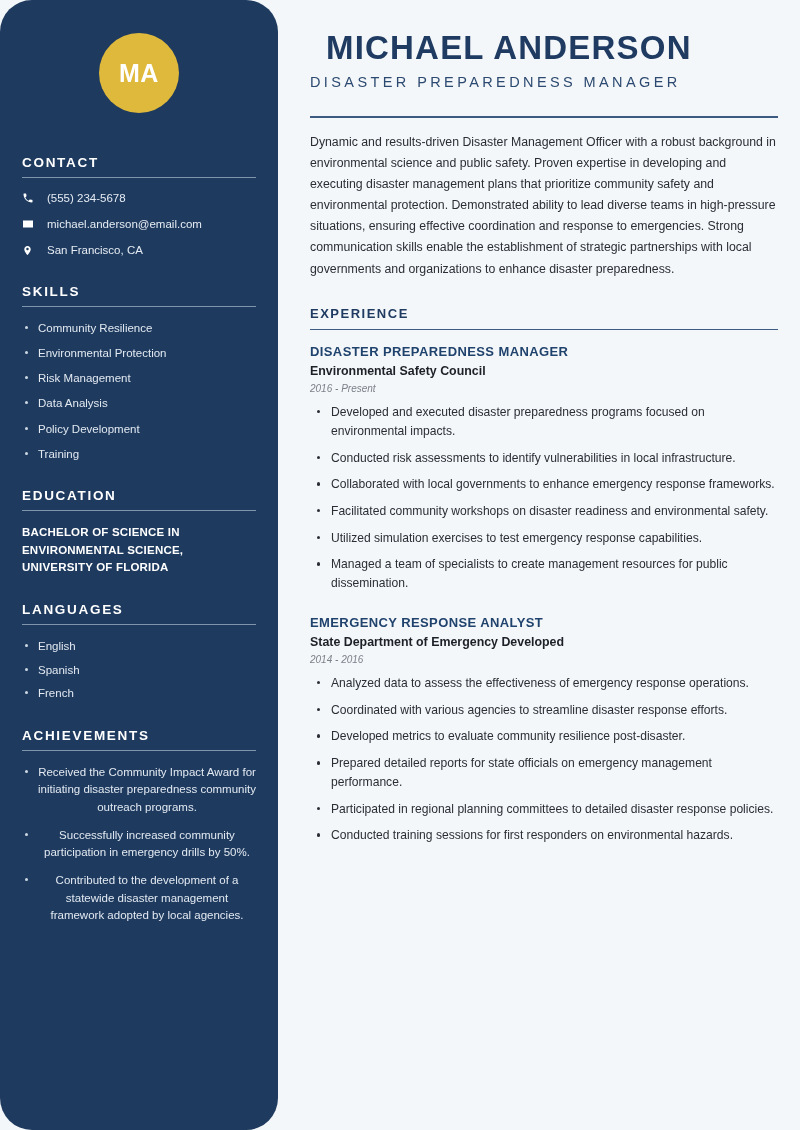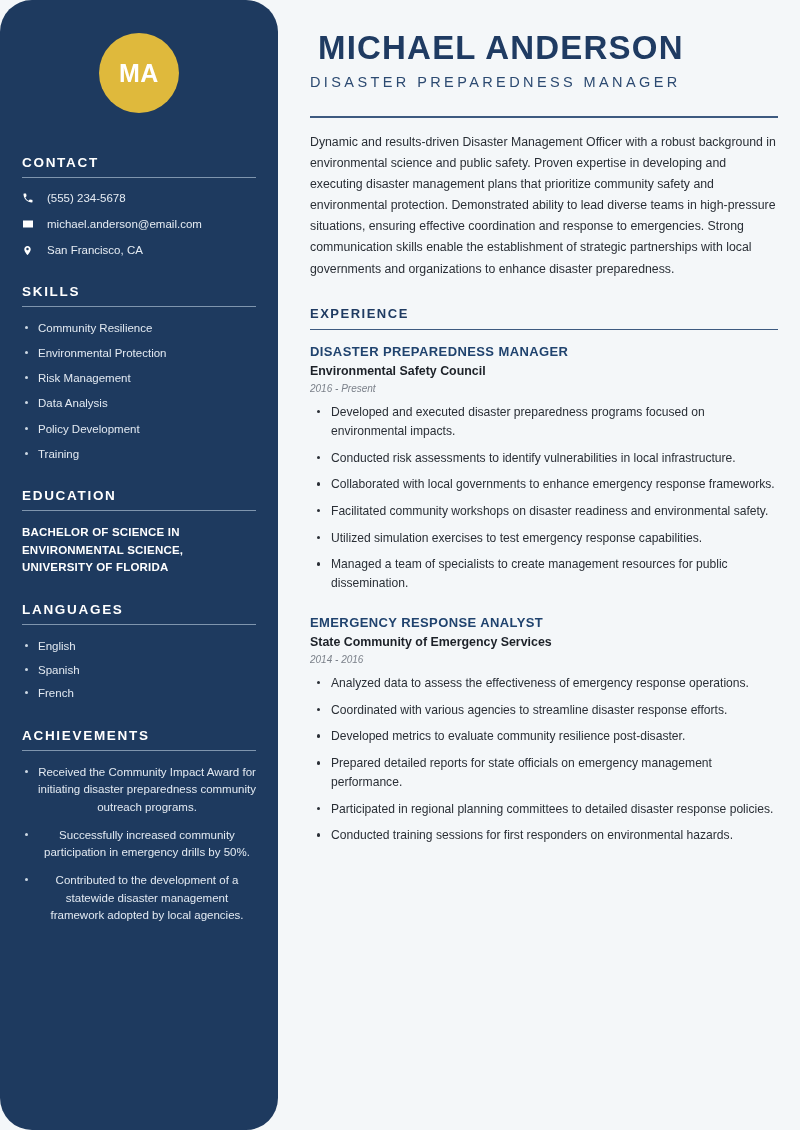--- a/index.html
+++ b/index.html
@@ -133,21 +133,21 @@
     padding: 30px 22px 0 32px;
     background: #f4f7f9;
   }
 
   .name {
     font-size: 33px;
     font-weight: bold;
     color: #1f3b62;
     letter-spacing: 1.2px;
     line-height: 1.1;
-    margin: 0 0 8px 8px;
+    margin: 0 0 8px 16px;
   }
   .tagline {
     font-size: 14.5px;
     color: #2c4a71;
     letter-spacing: 3.4px;
     margin: 0 0 26px 0;
   }
 
   .main-section { margin-bottom: 4px; }
   .main-head {
@@ -321,21 +321,21 @@
           <li>Conducted risk assessments to identify vulnerabilities in local infrastructure.</li>
           <li>Collaborated with local governments to enhance emergency response frameworks.</li>
           <li>Facilitated community workshops on disaster readiness and environmental safety.</li>
           <li>Utilized simulation exercises to test emergency response capabilities.</li>
           <li>Managed a team of specialists to create management resources for public dissemination.</li>
         </ul>
       </div>
 
       <div class="job">
         <div class="job-title">EMERGENCY RESPONSE ANALYST</div>
-        <div class="job-company">State Community of Emergency Services</div>
+        <div class="job-company">State Department of Emergency Developed</div>
         <div class="job-dates">2014 - 2016</div>
         <ul class="job-bullets">
           <li>Analyzed data to assess the effectiveness of emergency response operations.</li>
           <li>Coordinated with various agencies to streamline disaster response efforts.</li>
           <li>Developed metrics to evaluate community resilience post-disaster.</li>
           <li>Prepared detailed reports for state officials on emergency management performance.</li>
           <li>Participated in regional planning committees to detailed disaster response policies.</li>
           <li>Conducted training sessions for first responders on environmental hazards.</li>
         </ul>
       </div>

